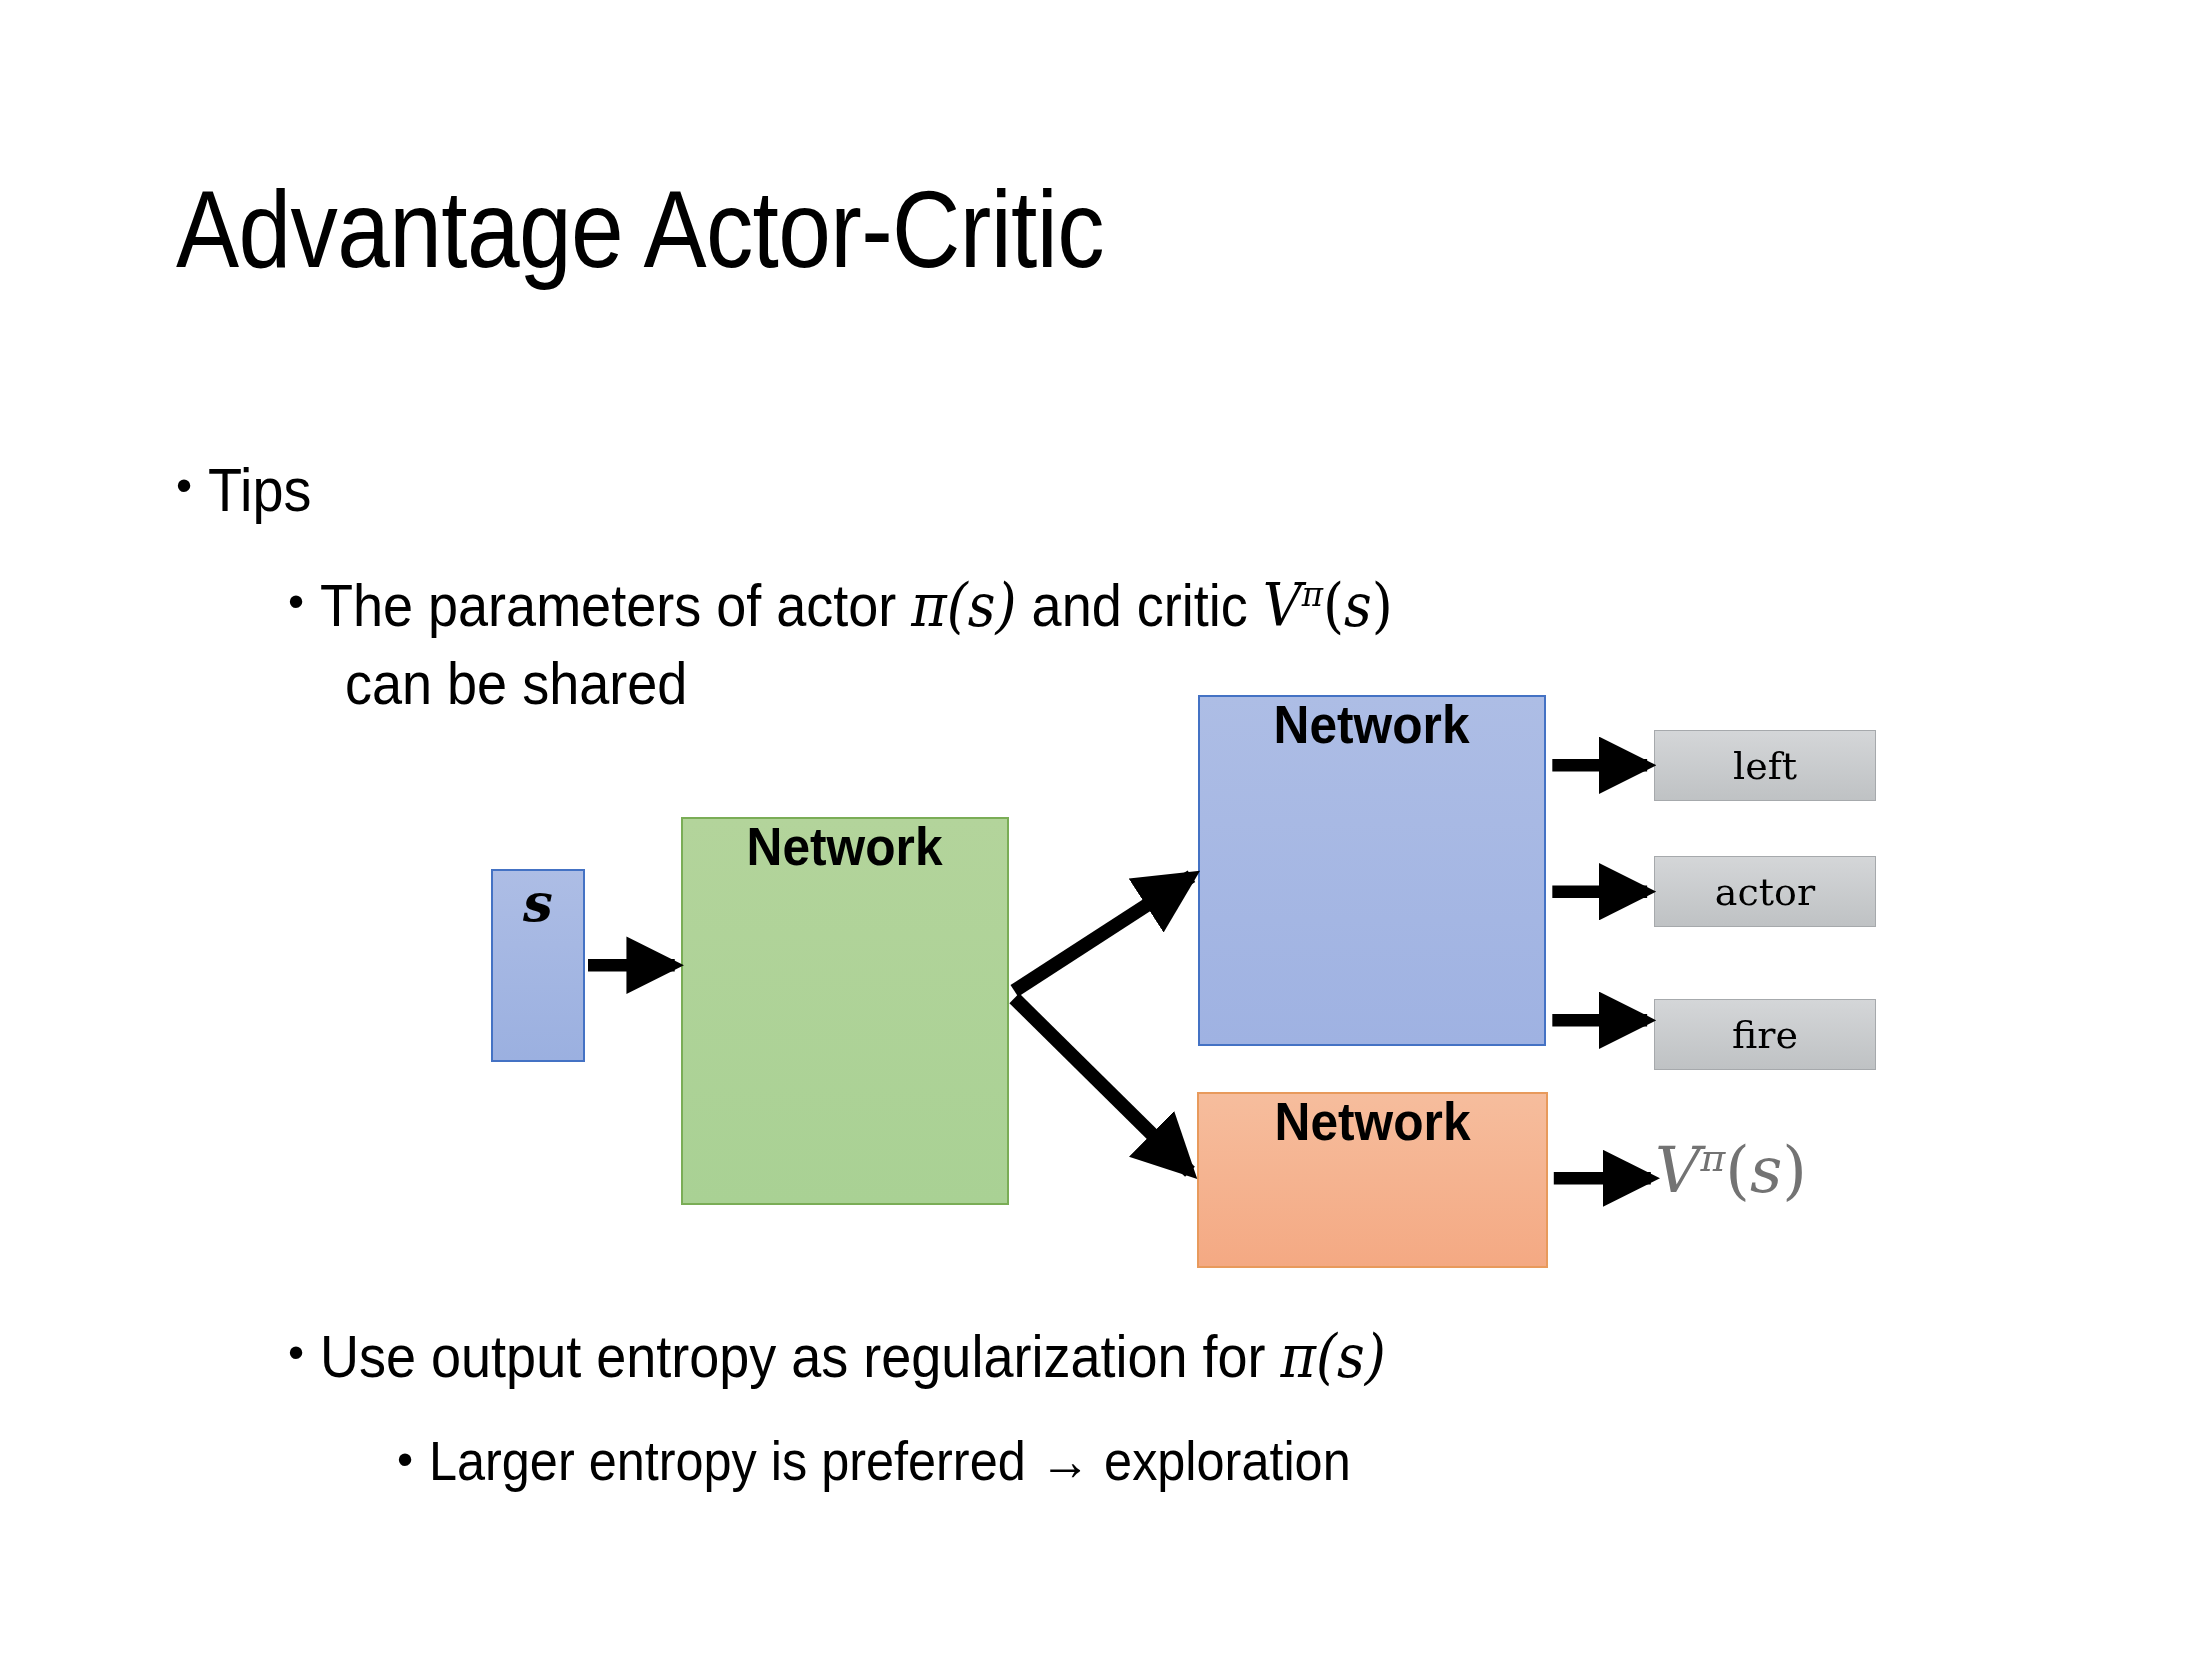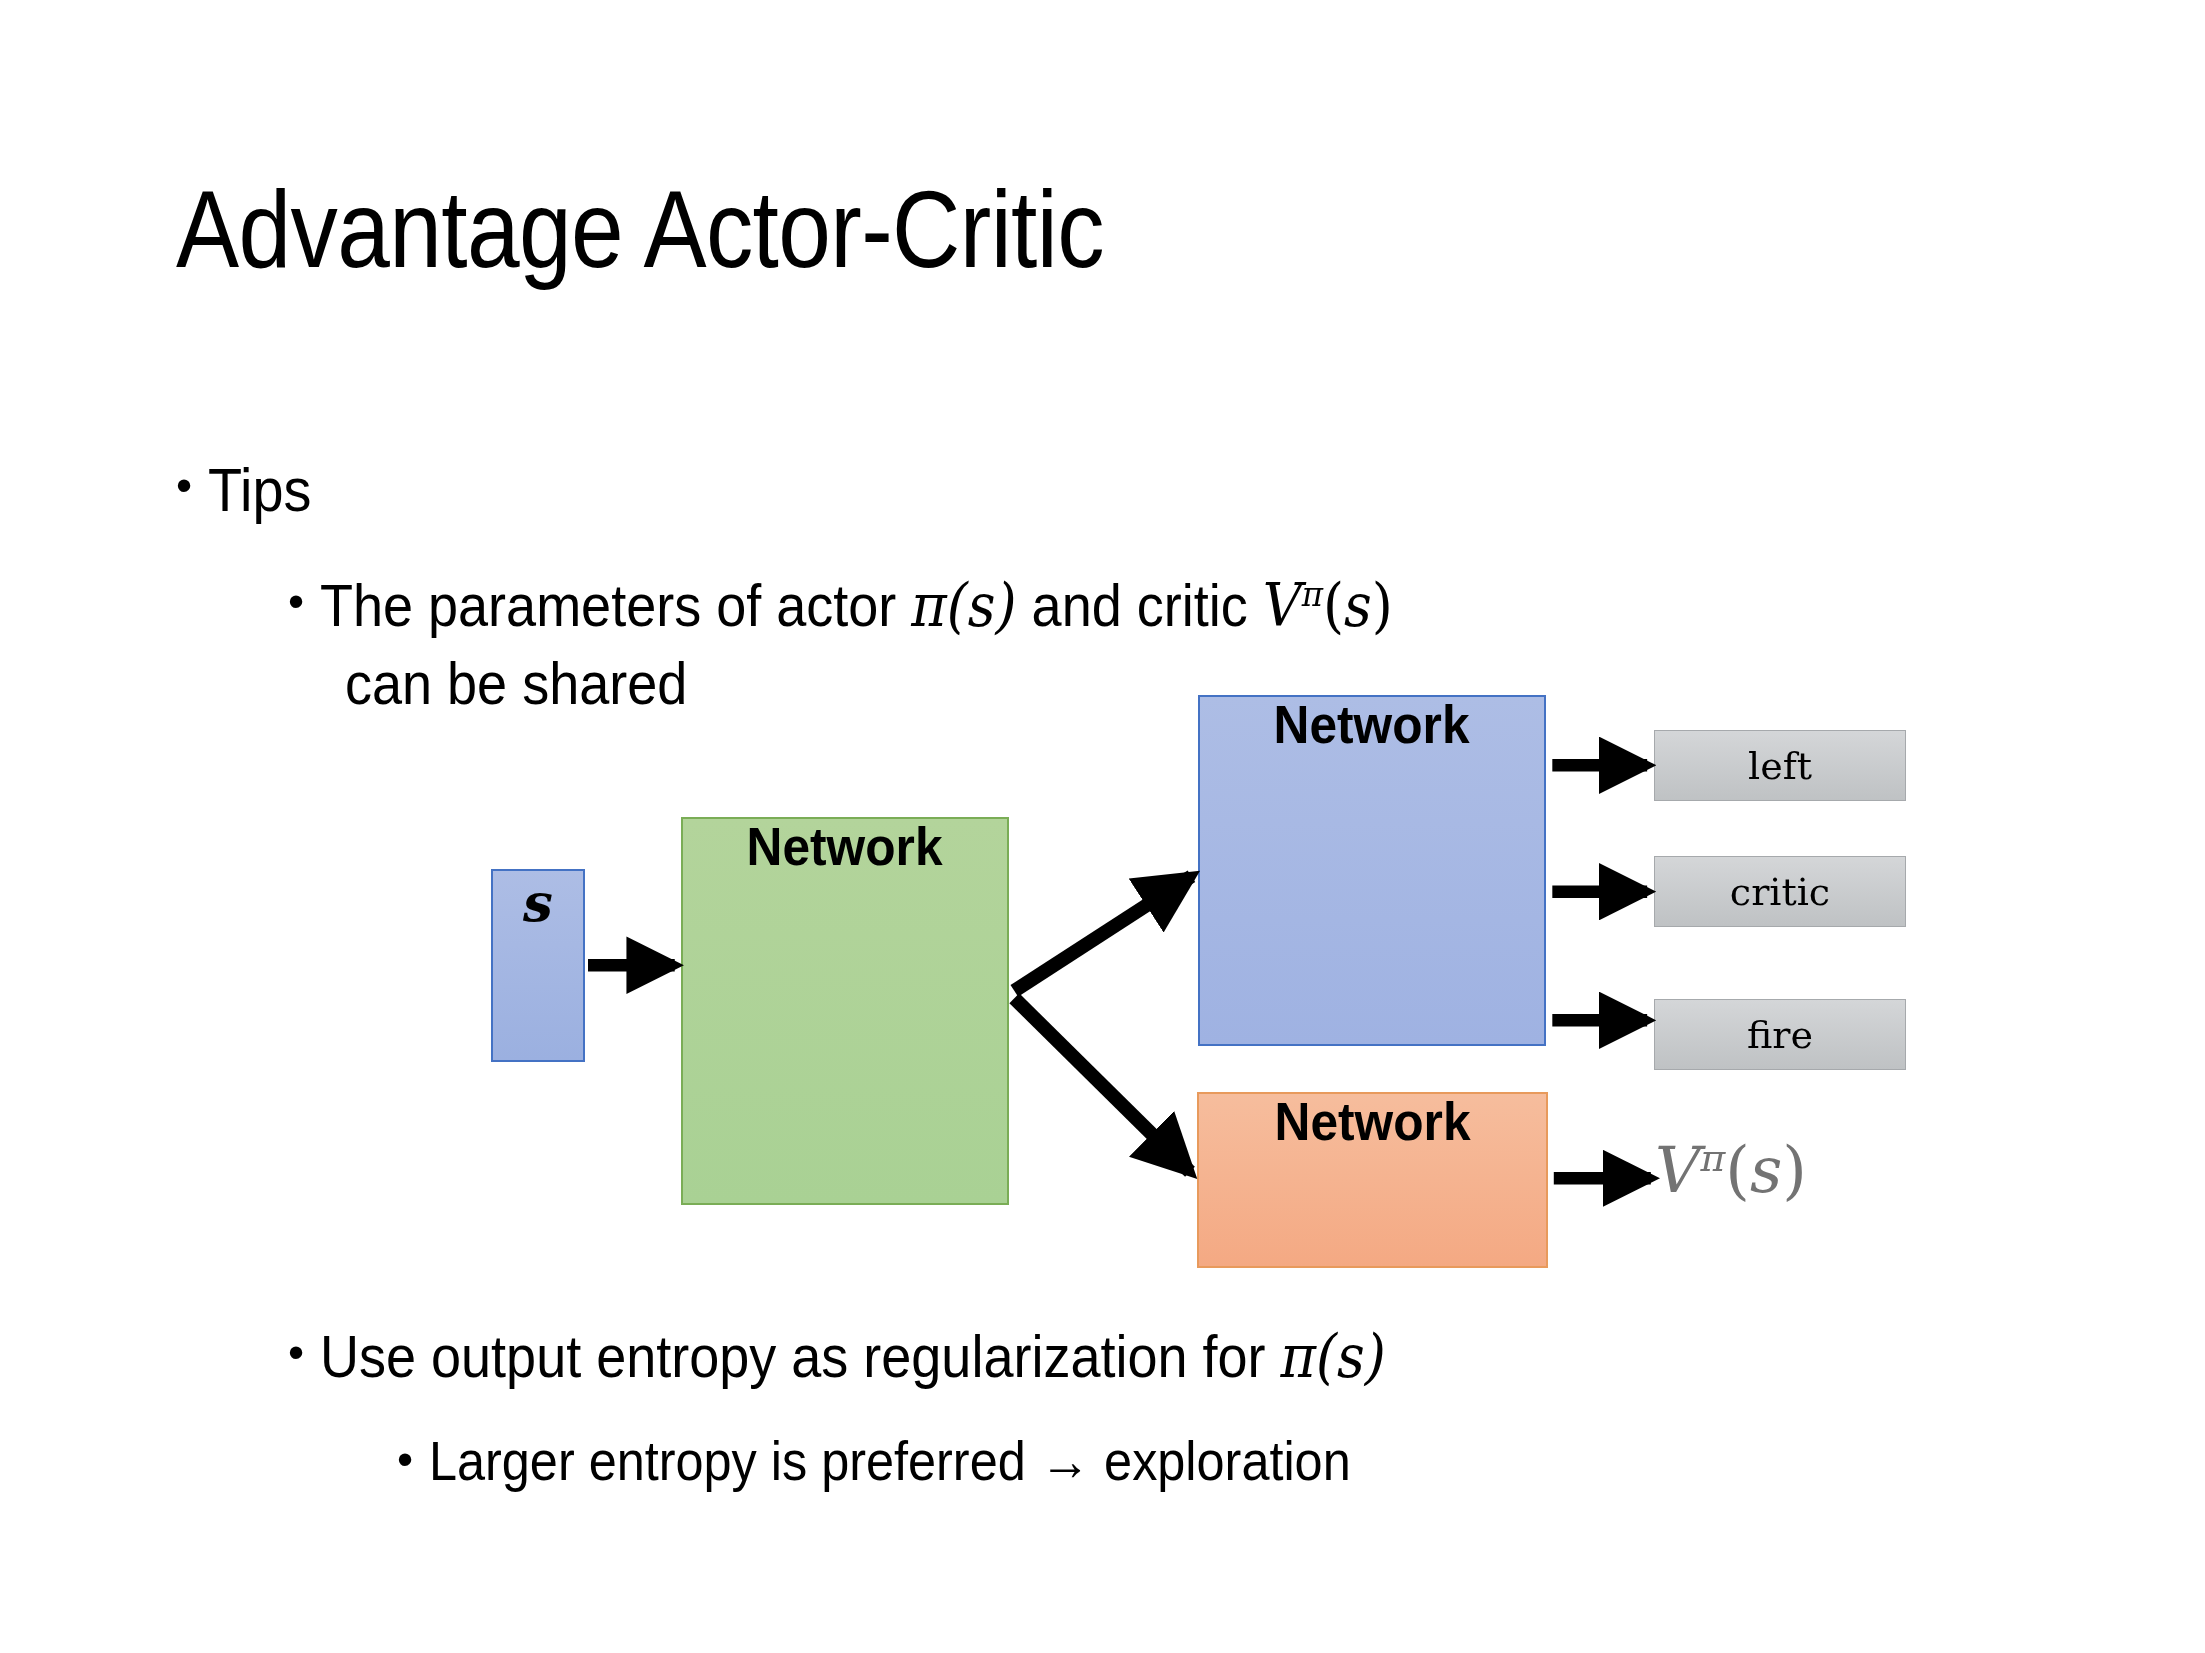--- a/index.html
+++ b/index.html
@@ -132,21 +132,21 @@
     left: 1197px; top: 1092px;
     width: 351px; height: 176px;
     background: linear-gradient(180deg, #f6bd9d 0%, #f4a983 100%);
     border: 2.2px solid #e89a5c;
   }
 
   
   .box-action {
     position: absolute;
     left: 1654px;
-    width: 252px;
+    width: 222px;
     height: 71px;
     background: linear-gradient(180deg, #d4d6d8 0%, #bfc2c4 100%);
     border: 1.5px solid #a6a9ac;
     display: flex;
     align-items: center;
     justify-content: center;
     box-sizing: border-box;
   }
   .box-action span {
     font-family: "DejaVu Serif", "Liberation Serif", serif;
@@ -215,21 +215,21 @@
   </div>
 
   <div class="node" id="box-critic">
     <span class="node-label">Network</span>
   </div>
 
   <div class="box-action" id="box-left">
     <span>left</span>
   </div>
   <div class="box-action" id="box-right">
-    <span>critic</span>
+    <span>actor</span>
   </div>
   <div class="box-action" id="box-fire">
     <span>fire</span>
   </div>
 
   <div id="vpi-label"><span>V</span><sup class="pi">π</sup><span style="font-style:normal">(</span><span>s</span><span style="font-style:normal">)</span></div>
 
   <svg id="diagram" viewBox="0 0 3000 2250">
     <defs>
       <marker id="ah" viewBox="0 0 10 10" refX="8.4" refY="5" markerWidth="4.6" markerHeight="4.6" orient="auto-start-reverse">

